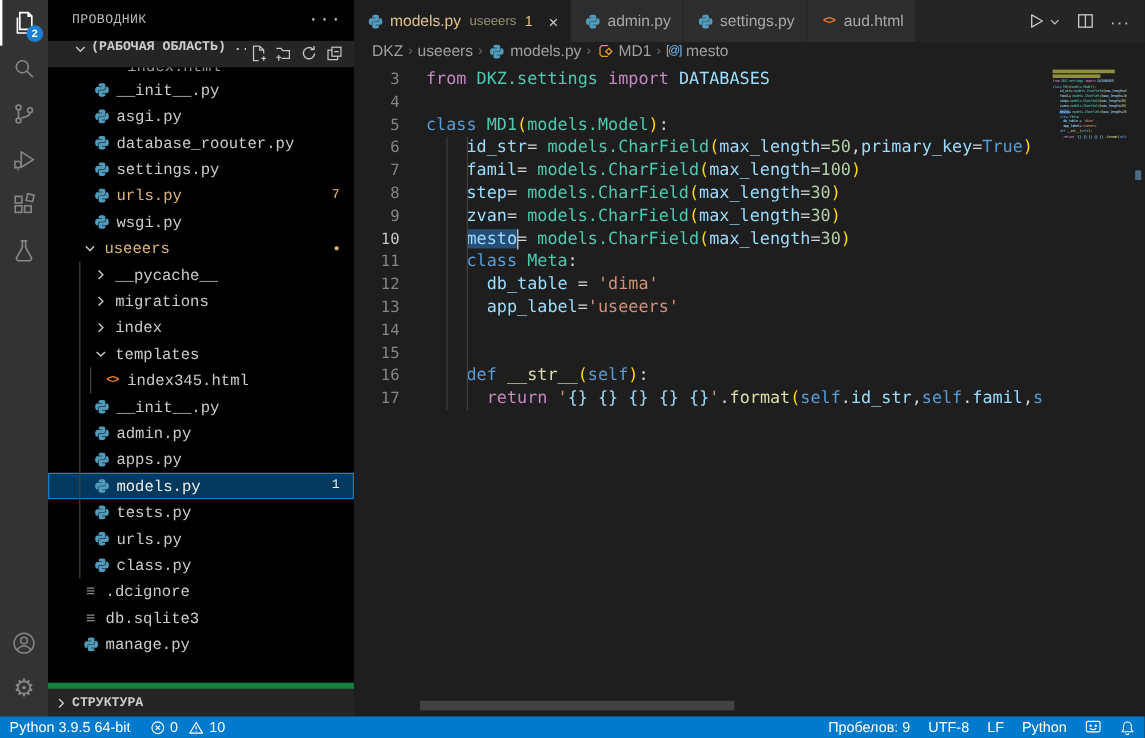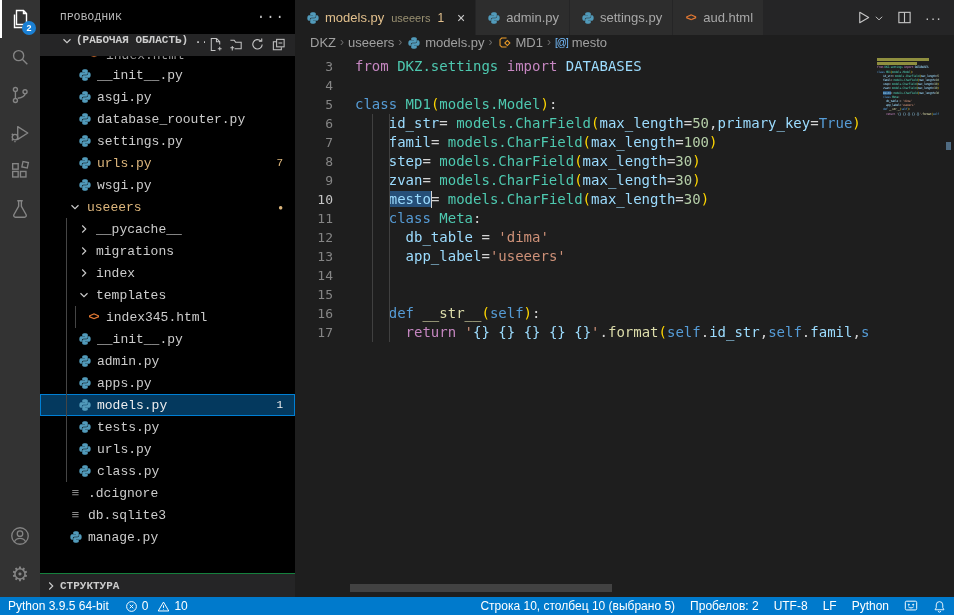--- a/index.html
+++ b/index.html
@@ -38,21 +38,21 @@
   .row .lbl{margin-left:5px;}
   .row.warn{color:#ddb67c;}
   .row.selected{background:#04395e;outline:1px solid #007fd4;outline-offset:-1px;color:#eeeeee;}
   .badge{margin-left:auto;margin-right:12px;font-size:11px;}
   .dotbadge{font-size:8px;}
   .chev{width:14px;display:flex;justify-content:center;flex:none;}
   .fico{width:15px;display:flex;justify-content:center;flex:none;}
   .html-ico{color:#e37933;font-weight:bold;font-size:10px;letter-spacing:-1px;}
   .cfg-ico{color:#8a8a8a;font-size:13px;line-height:1;}
   .tree-guide{position:absolute;width:1px;background:#454545;}
-  #outline-sec{left:0;bottom:0;right:0;height:23px;border-top:1px solid #15803d;
+  #outline-sec{left:0;bottom:0;right:0;height:23px;border-top:5px solid #15803d;
                display:flex;align-items:center;padding-left:4px;background:#252526;}
   #outline-label{font-weight:bold;font-size:11px;color:#cccccc;margin-left:2px;}
 
   
   #main{left:295px;top:0;width:659px;height:597px;background:#1e1e1e;}
   #tabbar{height:35px;background:#252526;display:flex;align-items:stretch;}
   .tab{display:flex;align-items:center;gap:5px;padding:0 10px;background:#2d2d2d;
        color:#a8a8a8;border-right:1px solid #252526;font-size:13px;}
   .tab.active{background:#1e1e1e;}
   .tab.active .tab-label{color:#e2c08d;}
@@ -551,22 +551,21 @@
     <span>0</span>
     <span class="st-ico" style="margin-left:5px;">
         <svg width="13" height="13" viewBox="0 0 16 16" fill="none" stroke="#ffffff" stroke-width="1.2">
           <path d="M8 2.5L14.5 13.5H1.5z" stroke-linejoin="round"></path>
           <path d="M8 6.5v3.2M8 11.6v.6"></path>
         </svg>
       </span>
     <span>10</span>
   </span>
   <span id="st-right">
-    <span class="st-item">Строка 10, столбец 10 (выбрано 5)</span>
-    <span class="st-item">Пробелов: 2</span>
+    <span class="st-item">Пробелов: 9</span>
     <span class="st-item">UTF-8</span>
     <span class="st-item">LF</span>
     <span class="st-item">Python</span>
     <span class="st-item">
         <svg width="14" height="14" viewBox="0 0 16 16" fill="none" stroke="#ffffff" stroke-width="1.1">
           <rect x="1.5" y="2.5" width="13" height="10" rx="1.5"></rect>
           <circle cx="5.5" cy="6.5" r=".6" fill="#fff"></circle>
           <circle cx="10.5" cy="6.5" r=".6" fill="#fff"></circle>
           <path d="M5 9c1.8 1.6 4.2 1.6 6 0"></path>
         </svg>

